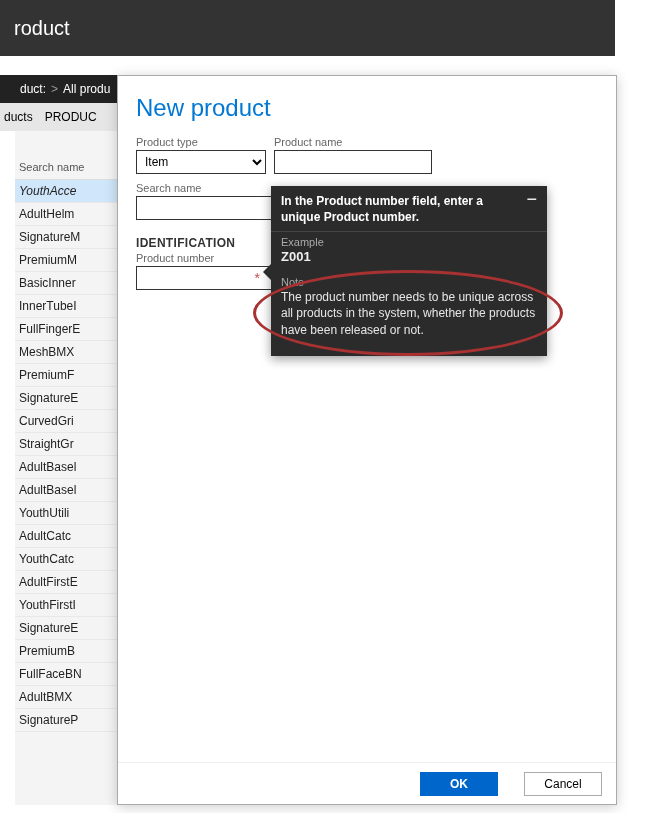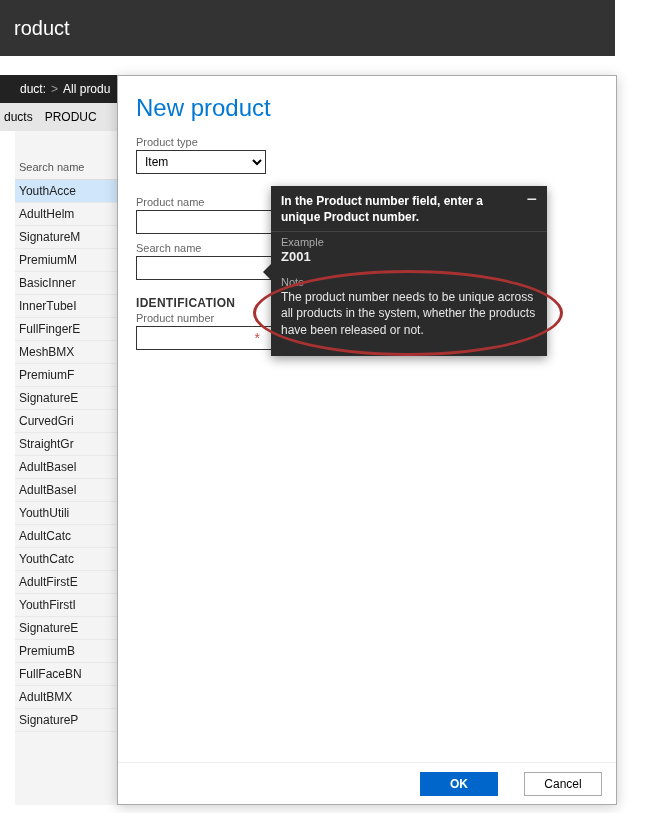--- a/index.html
+++ b/index.html
@@ -13,27 +13,27 @@
     .breadcrumb-bar .sep { margin: 0 5px; color: #999; }
 
     
     .subtab-bar { position: absolute; top: 103px; left: 0; width: 117px; height: 28px; background: #e6e6e6; font-size: 12px; display: flex; align-items: center; padding-left: 4px; overflow: hidden; white-space: nowrap; }
 
     
     .list-area { position: absolute; top: 131px; left: 15px; width: 102px; bottom: 8px; background: #f4f4f4; }
     .list-header { font-size: 11px; color: #555; padding: 30px 4px 6px 4px; background: #f4f4f4; border-bottom: 1px solid #ddd; }
     .list-body { }
     .list-row { font-size: 12px; color: #222; padding: 4px 4px; border-bottom: 1px solid #e8e8e8; white-space: nowrap; overflow: hidden; cursor: pointer; }
-    .list-row.selected { background: #d0e6fa; }
+    .list-row.selected { background: #d0e6fa; font-style: italic; }
 
     
     .form-panel { position: absolute; top: 75px; left: 117px; right: 38px; bottom: 8px; background: #fff; border: 1px solid #aaa; box-shadow: 0 2px 12px rgba(0,0,0,0.2); display: flex; flex-direction: column; }
     .form-body { flex: 1; padding: 18px 18px 0 18px; overflow: hidden; position: relative; }
     .form-title { font-size: 24px; font-weight: 300; color: #0078d4; margin-bottom: 14px; }
-    .form-row { display: flex; gap: 22px; margin-bottom: 8px; flex-direction: column; }
+    .form-row { display: flex; gap: 8px; margin-bottom: 8px; }
     .form-group { display: flex; flex-direction: column; }
     .form-group label { font-size: 11px; color: #666; margin-bottom: 2px; }
     .form-group select, .form-group input[type="text"] { height: 24px; border: 1px solid #333; padding: 0 4px; font-size: 12px; background: #fff; }
     .form-group select { width: 130px; }
     .form-group input[type="text"] { width: 158px; }
     .section-head { font-size: 12px; font-weight: bold; letter-spacing: 0.3px; color: #333; margin-top: 8px; margin-bottom: 2px; }
     .req-field-wrap { position: relative; display: inline-block; }
     .req-field { height: 24px; width: 130px; border: 1px solid #c0504d; padding: 0 18px 0 4px; font-size: 12px; }
     .req-asterisk { position: absolute; right: 6px; top: 4px; color: #c0504d; font-size: 14px; pointer-events: none; }
 

